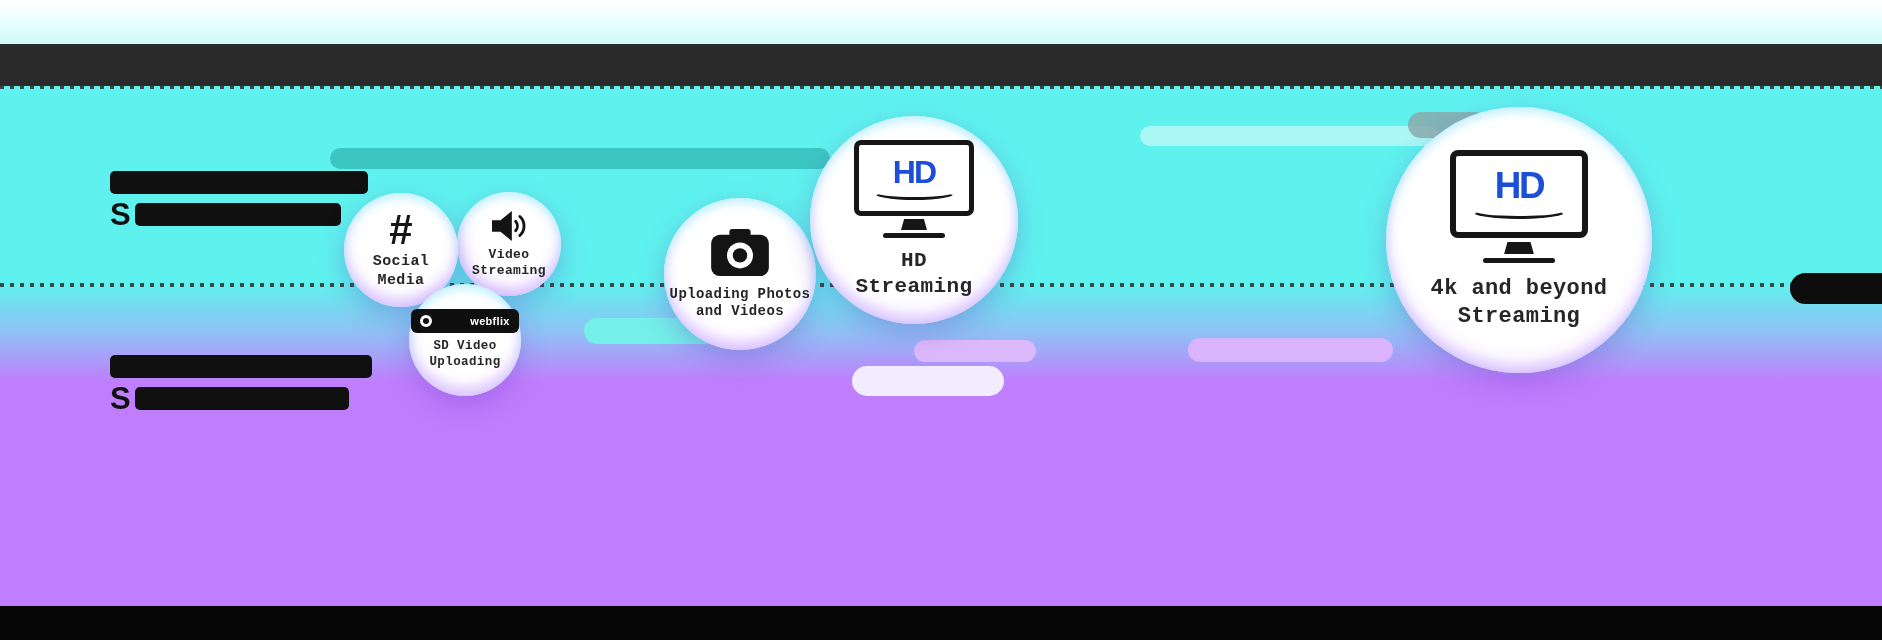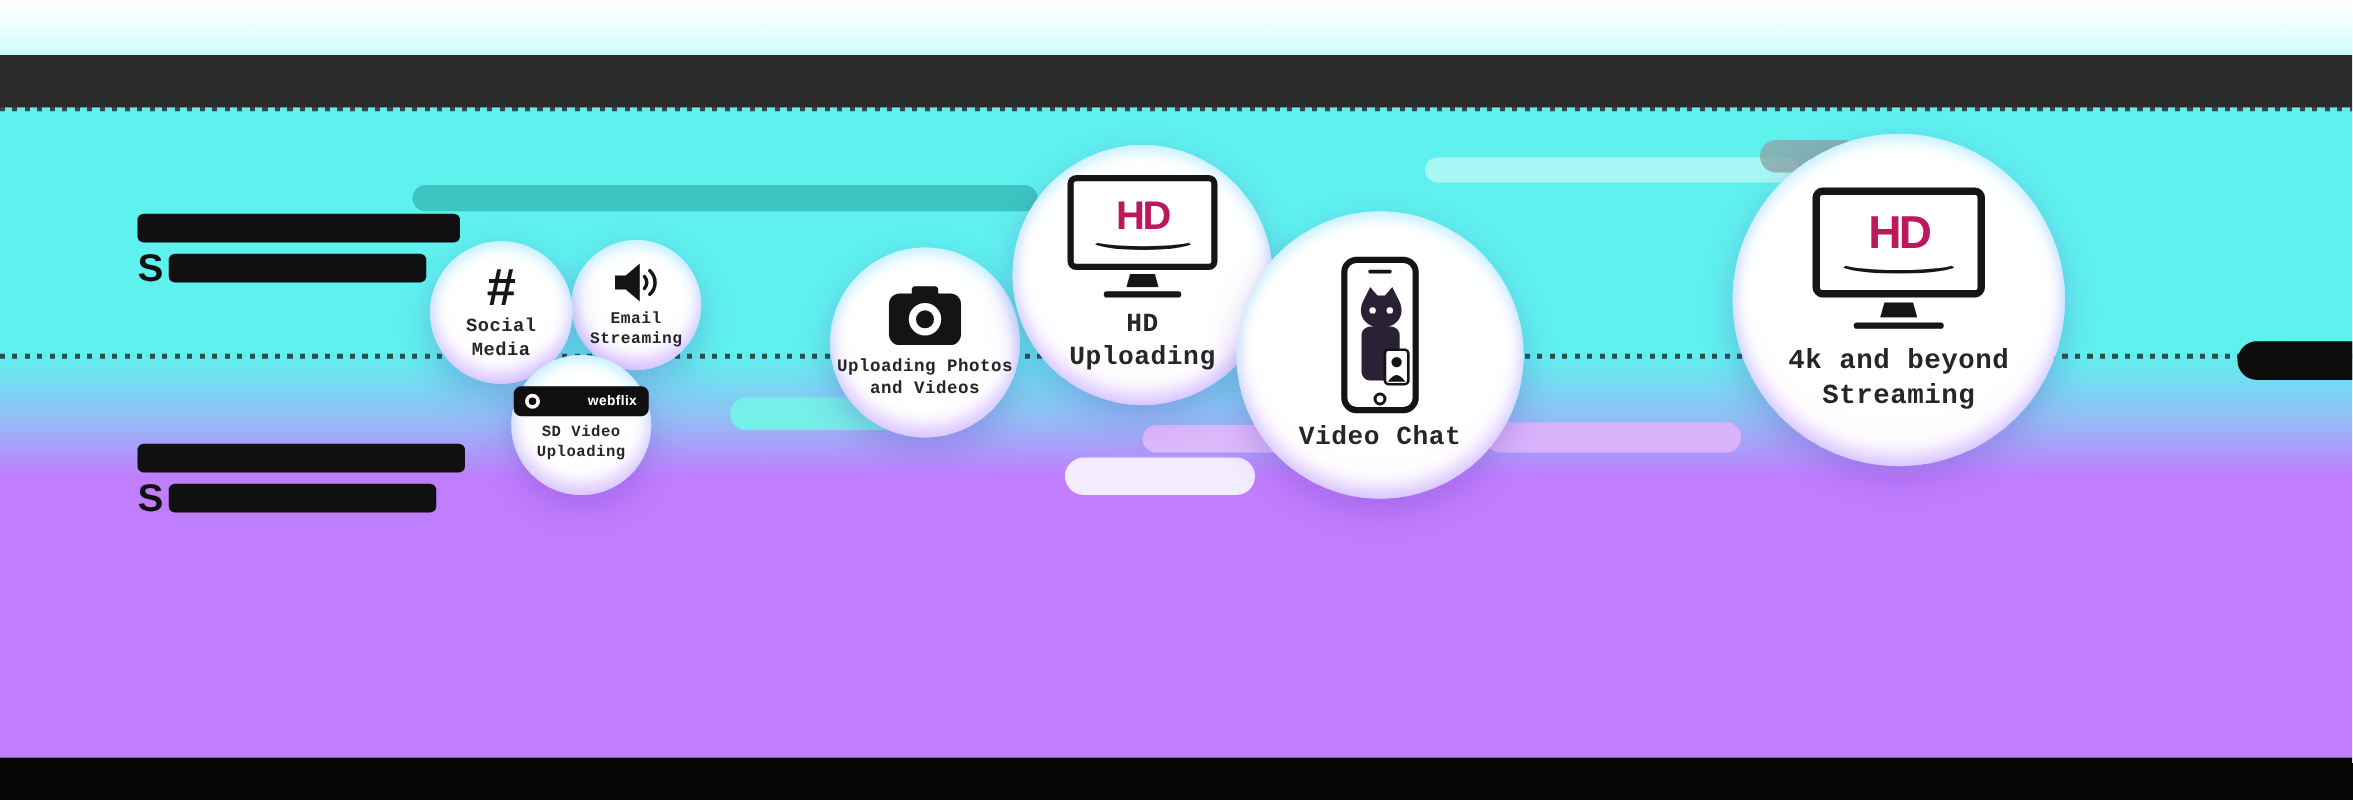--- a/index.html
+++ b/index.html
@@ -89,21 +89,21 @@
   .webflix-ring  { width:12px; height:12px; border:3px solid #ffffff; border-radius:50%;
                    box-sizing:border-box; background:#0f0f0f; }
   .webflix-text  { color:#ffffff; font-size:11px; font-weight:700; letter-spacing:0.3px;padding-left:33px; }
 
   
   .tv-icon   { display:flex; flex-direction:column; align-items:center; font-size:10px; }
   .b-4k .tv-icon { font-size:11.5px; }
   .tv-screen { width:11em; height:6.6em; border:0.55em solid #161616; border-radius:0.7em;
                background:#ffffff; display:flex; flex-direction:column; align-items:center;
                justify-content:center; box-sizing:content-box; }
-  .tv-hd     { font-size:3.2em; font-weight:800; letter-spacing:-0.06em; color:#be185d; line-height:1; }
+  .tv-hd     { font-size:3.2em; font-weight:800; letter-spacing:-0.06em; color:#1d4ed8; line-height:1; }
   .tv-curve  { width:8.5em; height:1.5em; border:0.3em solid transparent;
                border-bottom-color:#161616; border-radius:50%; margin-top:-0.3em; box-sizing:border-box; }
   .tv-neck   { width:2.6em; height:1.1em; background:#161616;
                clip-path: polygon(12% 0, 88% 0, 100% 100%, 0 100%); margin-top:0.35em; }
   .tv-base   { width:6.2em; height:0.5em; background:#161616; border-radius:0.3em; margin-top:0.3em; }
 </style>
 </head>
 <body>
 
 <div class="stage">
@@ -145,21 +145,21 @@
     <div class="hash-glyph">#</div>
     <div class="bubble-label">Social Media</div>
   </div>
 
   <div class="bubble b-audio">
     <svg viewBox="0 0 42 36" width="40" height="34">
       <path d="M3 12 h9 l12 -10 v32 l-12 -10 h-9 z" fill="#141414"></path>
       <path d="M28 13 a7.5 7.5 0 0 1 0 10" fill="none" stroke="#141414" stroke-width="3" stroke-linecap="round"></path>
       <path d="M32.5 8 a13.5 13.5 0 0 1 0 20" fill="none" stroke="#141414" stroke-width="3" stroke-linecap="round"></path>
     </svg>
-    <div class="bubble-label">Email Streaming</div>
+    <div class="bubble-label">Video Streaming</div>
   </div>
 
   <div class="bubble b-sd">
     <div class="webflix-badge">
       <span class="webflix-ring"></span>
       <span class="webflix-text">webflix</span>
     </div>
     <div class="bubble-label">SD Video Uploading</div>
   </div>
 
@@ -175,38 +175,23 @@
 
   <div class="bubble b-hd">
     <div class="tv-icon">
       <div class="tv-screen">
         <span class="tv-hd">HD</span>
         <div class="tv-curve"></div>
       </div>
       <div class="tv-neck"></div>
       <div class="tv-base"></div>
     </div>
-    <div class="bubble-label">HD Uploading</div>
-  </div>
-
-  <div class="bubble b-vchat">
-    <svg viewBox="0 0 92 130" width="92" height="128">
-      <rect x="17" y="4" width="58" height="122" rx="10" fill="#ffffff" stroke="#141414" stroke-width="5"></rect>
-      <line x1="38" y1="13.5" x2="54" y2="13.5" stroke="#141414" stroke-width="3" stroke-linecap="round"></line>
-      <circle cx="46" cy="117" r="4" fill="none" stroke="#141414" stroke-width="2.5"></circle>
-      <path d="M32 38 L38 26 L44 33 L50 33 L56 26 L62 38 C64.5 44 64 50 60 54 C56 58 50 59.5 47 59.5 C44 59.5 38 58 34 54 C30 50 29.5 44 32 38 Z" fill="#2b2135"></path>
-      <circle cx="40" cy="45" r="2.6" fill="#ffffff"></circle>
-      <circle cx="54" cy="45" r="2.6" fill="#ffffff"></circle>
-      <rect x="31" y="58" width="31" height="44" rx="7" fill="#2b2135"></rect>
-      <rect x="50" y="77" width="19" height="28" rx="3" fill="#ffffff" stroke="#141414" stroke-width="2.2"></rect>
-      <circle cx="59.5" cy="87" r="4.2" fill="#141414"></circle>
-      <path d="M52.5 103 q7 -11 14 0 z" fill="#141414"></path>
-    </svg>
-    <div class="bubble-label">Video Chat</div>
-  </div>
+    <div class="bubble-label">HD Streaming</div>
+  </div>
+
 
   <div class="bubble b-4k">
     <div class="tv-icon">
       <div class="tv-screen">
         <span class="tv-hd">HD</span>
         <div class="tv-curve"></div>
       </div>
       <div class="tv-neck"></div>
       <div class="tv-base"></div>
     </div>

